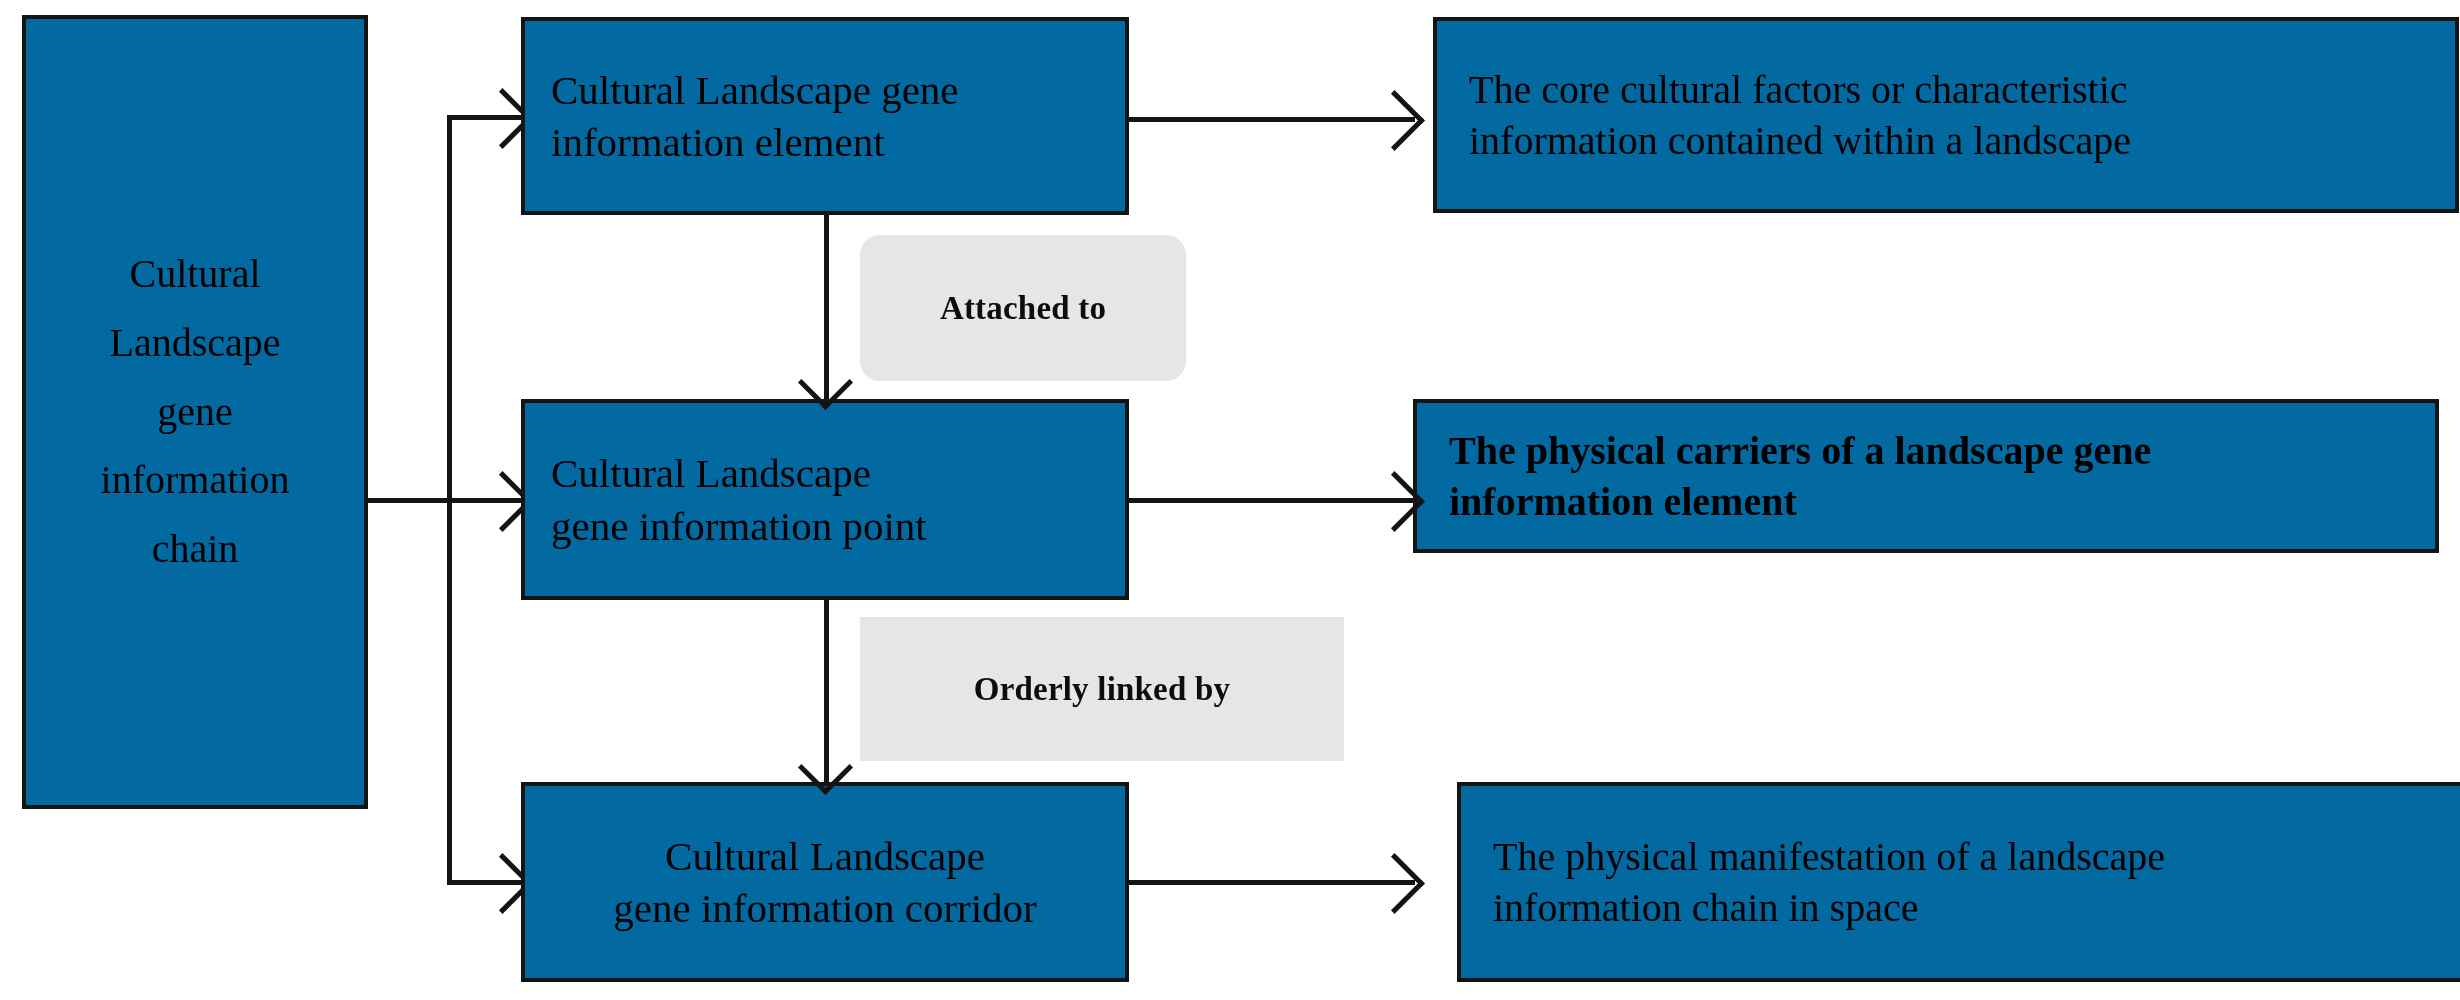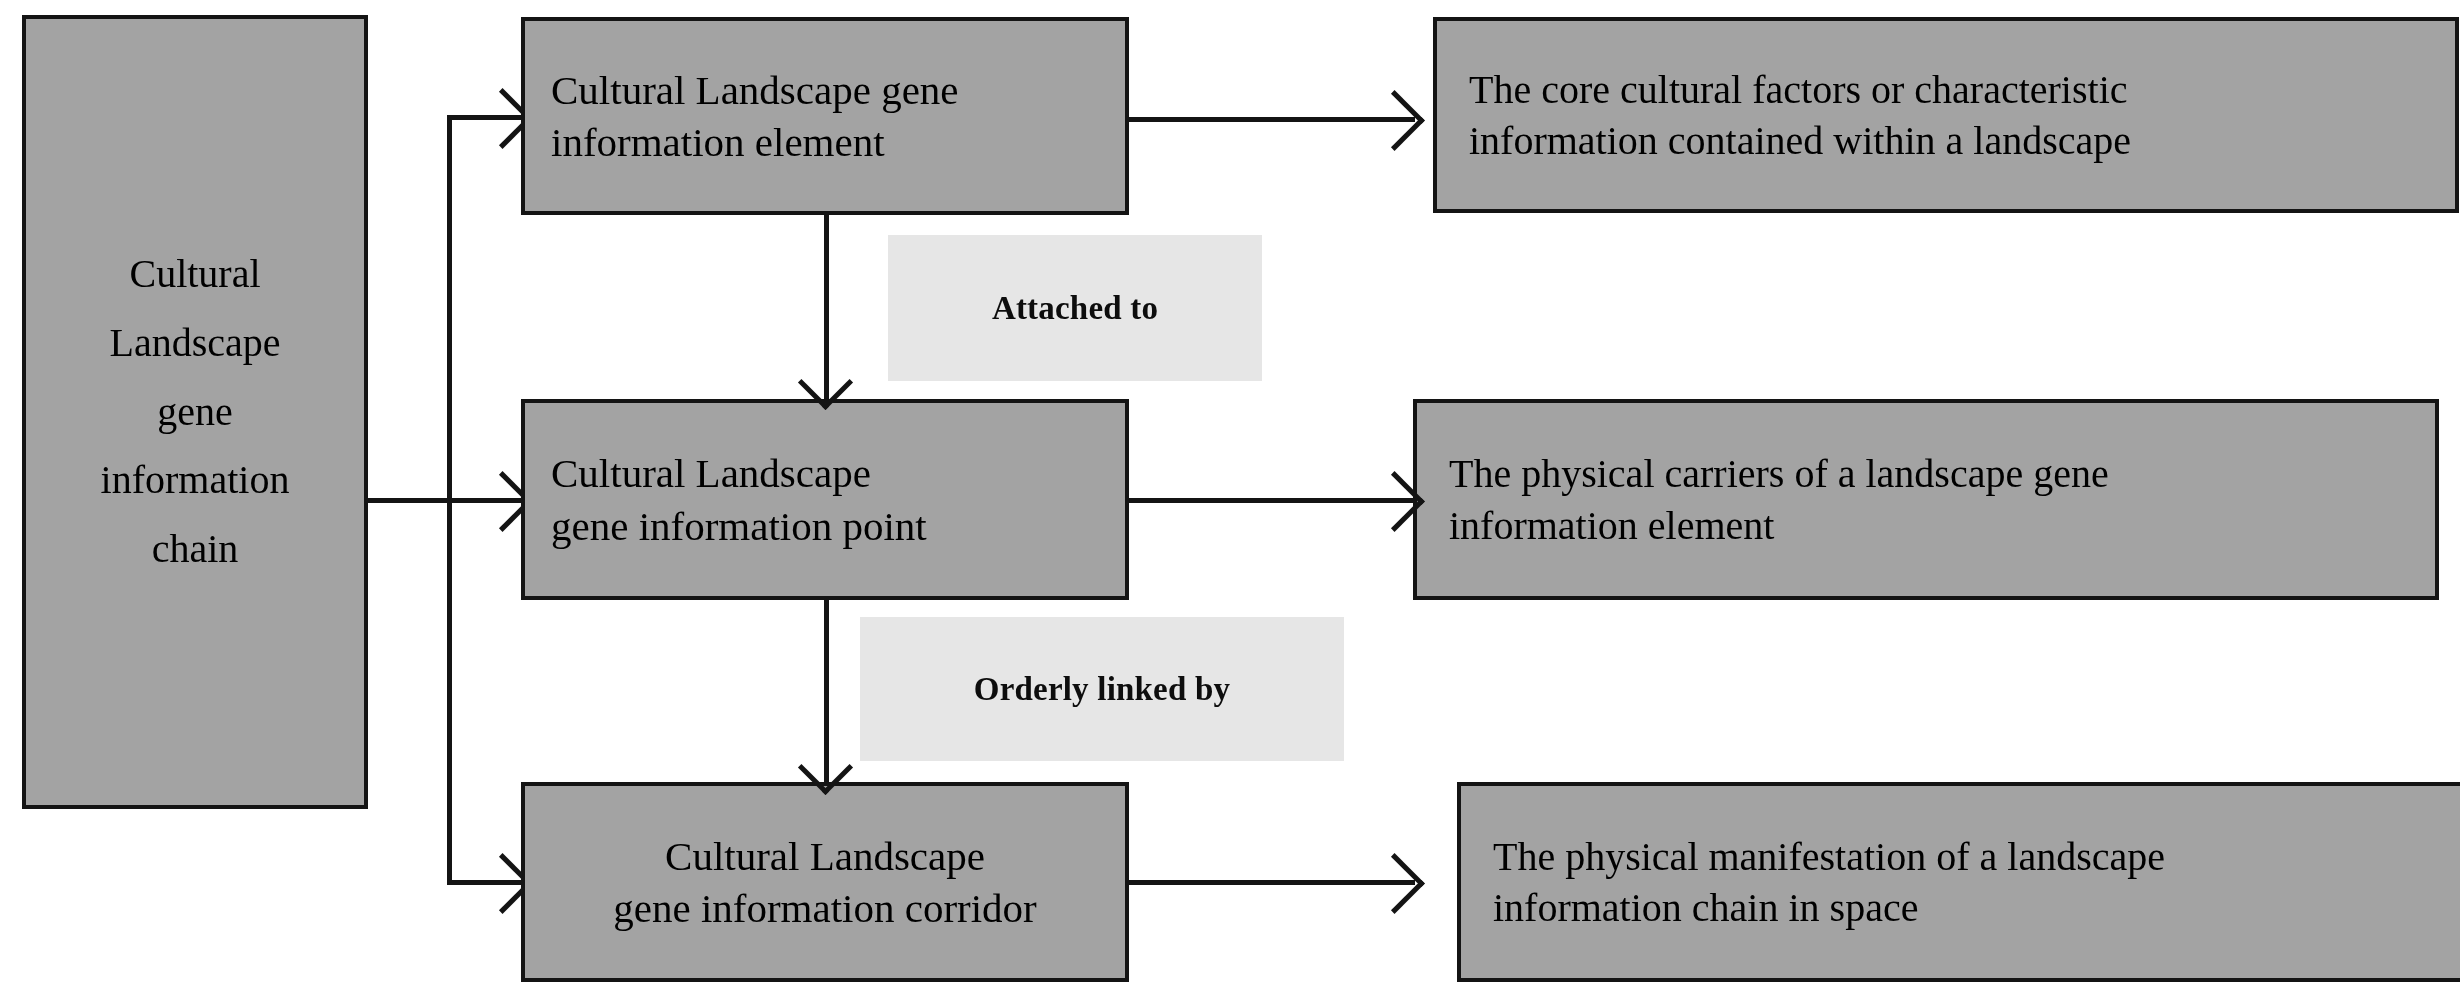--- a/index.html
+++ b/index.html
@@ -17,21 +17,21 @@
     height: 1000px;
     background: #ffffff;
     overflow: hidden;
   }
 
   
   .node {
     position: absolute;
     box-sizing: border-box;
     border: 4px solid #141414;
-    background: #a3a3a3;
+    background: #0369a1;
     display: flex;
     align-items: center;
     overflow: hidden;
   }
   .node .txt {
     display: block;
     width: 100%;
     line-height: 1.28;
     white-space: pre-line;
   }
@@ -71,38 +71,38 @@
     left: 1413px;
     width: 1026px;
   }
   .right-box .txt {
     font-size: 40px;
     text-align: left;
     padding: 0 32px;
     font-stretch: semi-condensed;
   }
   #element-desc-box  { top: 17px;  height: 196px; margin-left: 20px; }
-  #point-desc-box    { top: 399px; height: 201px; }
+  #point-desc-box    { top: 399px; height: 154px; font-weight: bold; }
   #corridor-desc-box { top: 782px; height: 200px; margin-left: 44px; }
 
   
   .rel-label {
     position: absolute;
     background: #e6e6e6;
     display: flex;
     align-items: center;
     justify-content: center;
     font-weight: bold;
     font-size: 33px;
     letter-spacing: 0.2px;
     color: #0d0d0d;
   }
   #attached-label {
-    left: 888px; top: 235px;
-    width: 374px; height: 146px;
+    left: 860px; top: 235px;
+    width: 326px; height: 146px; border-radius: 20px;
   }
   #orderly-label {
     left: 860px; top: 617px;
     width: 484px; height: 144px;
   }
 
   
   .ln-h {           
     position: absolute;
     height: 0;

